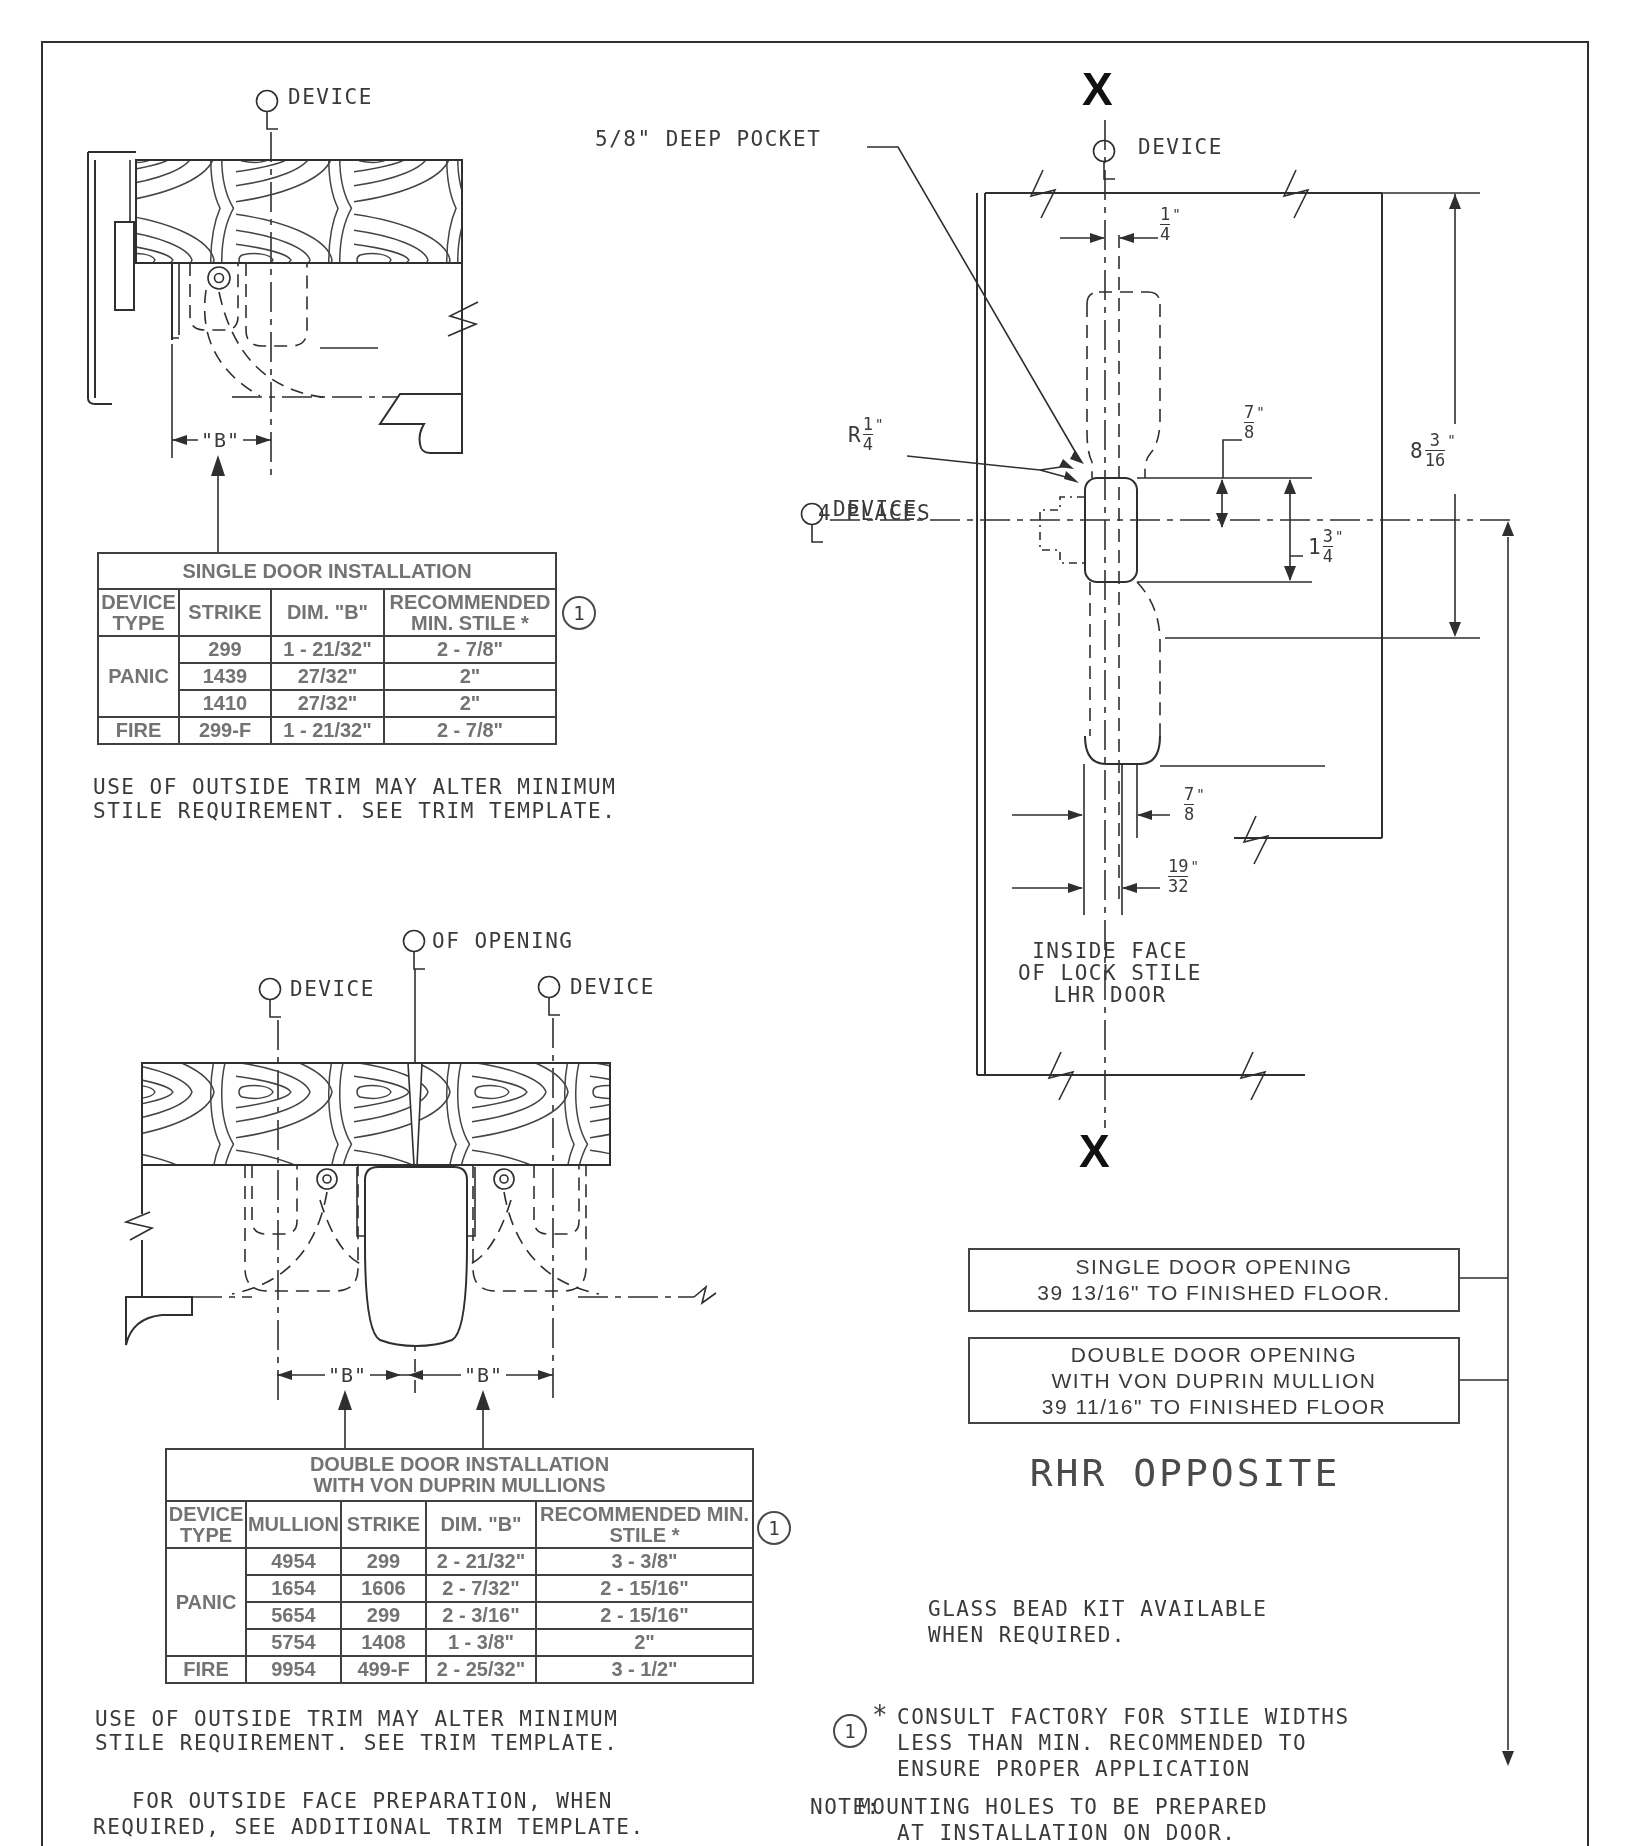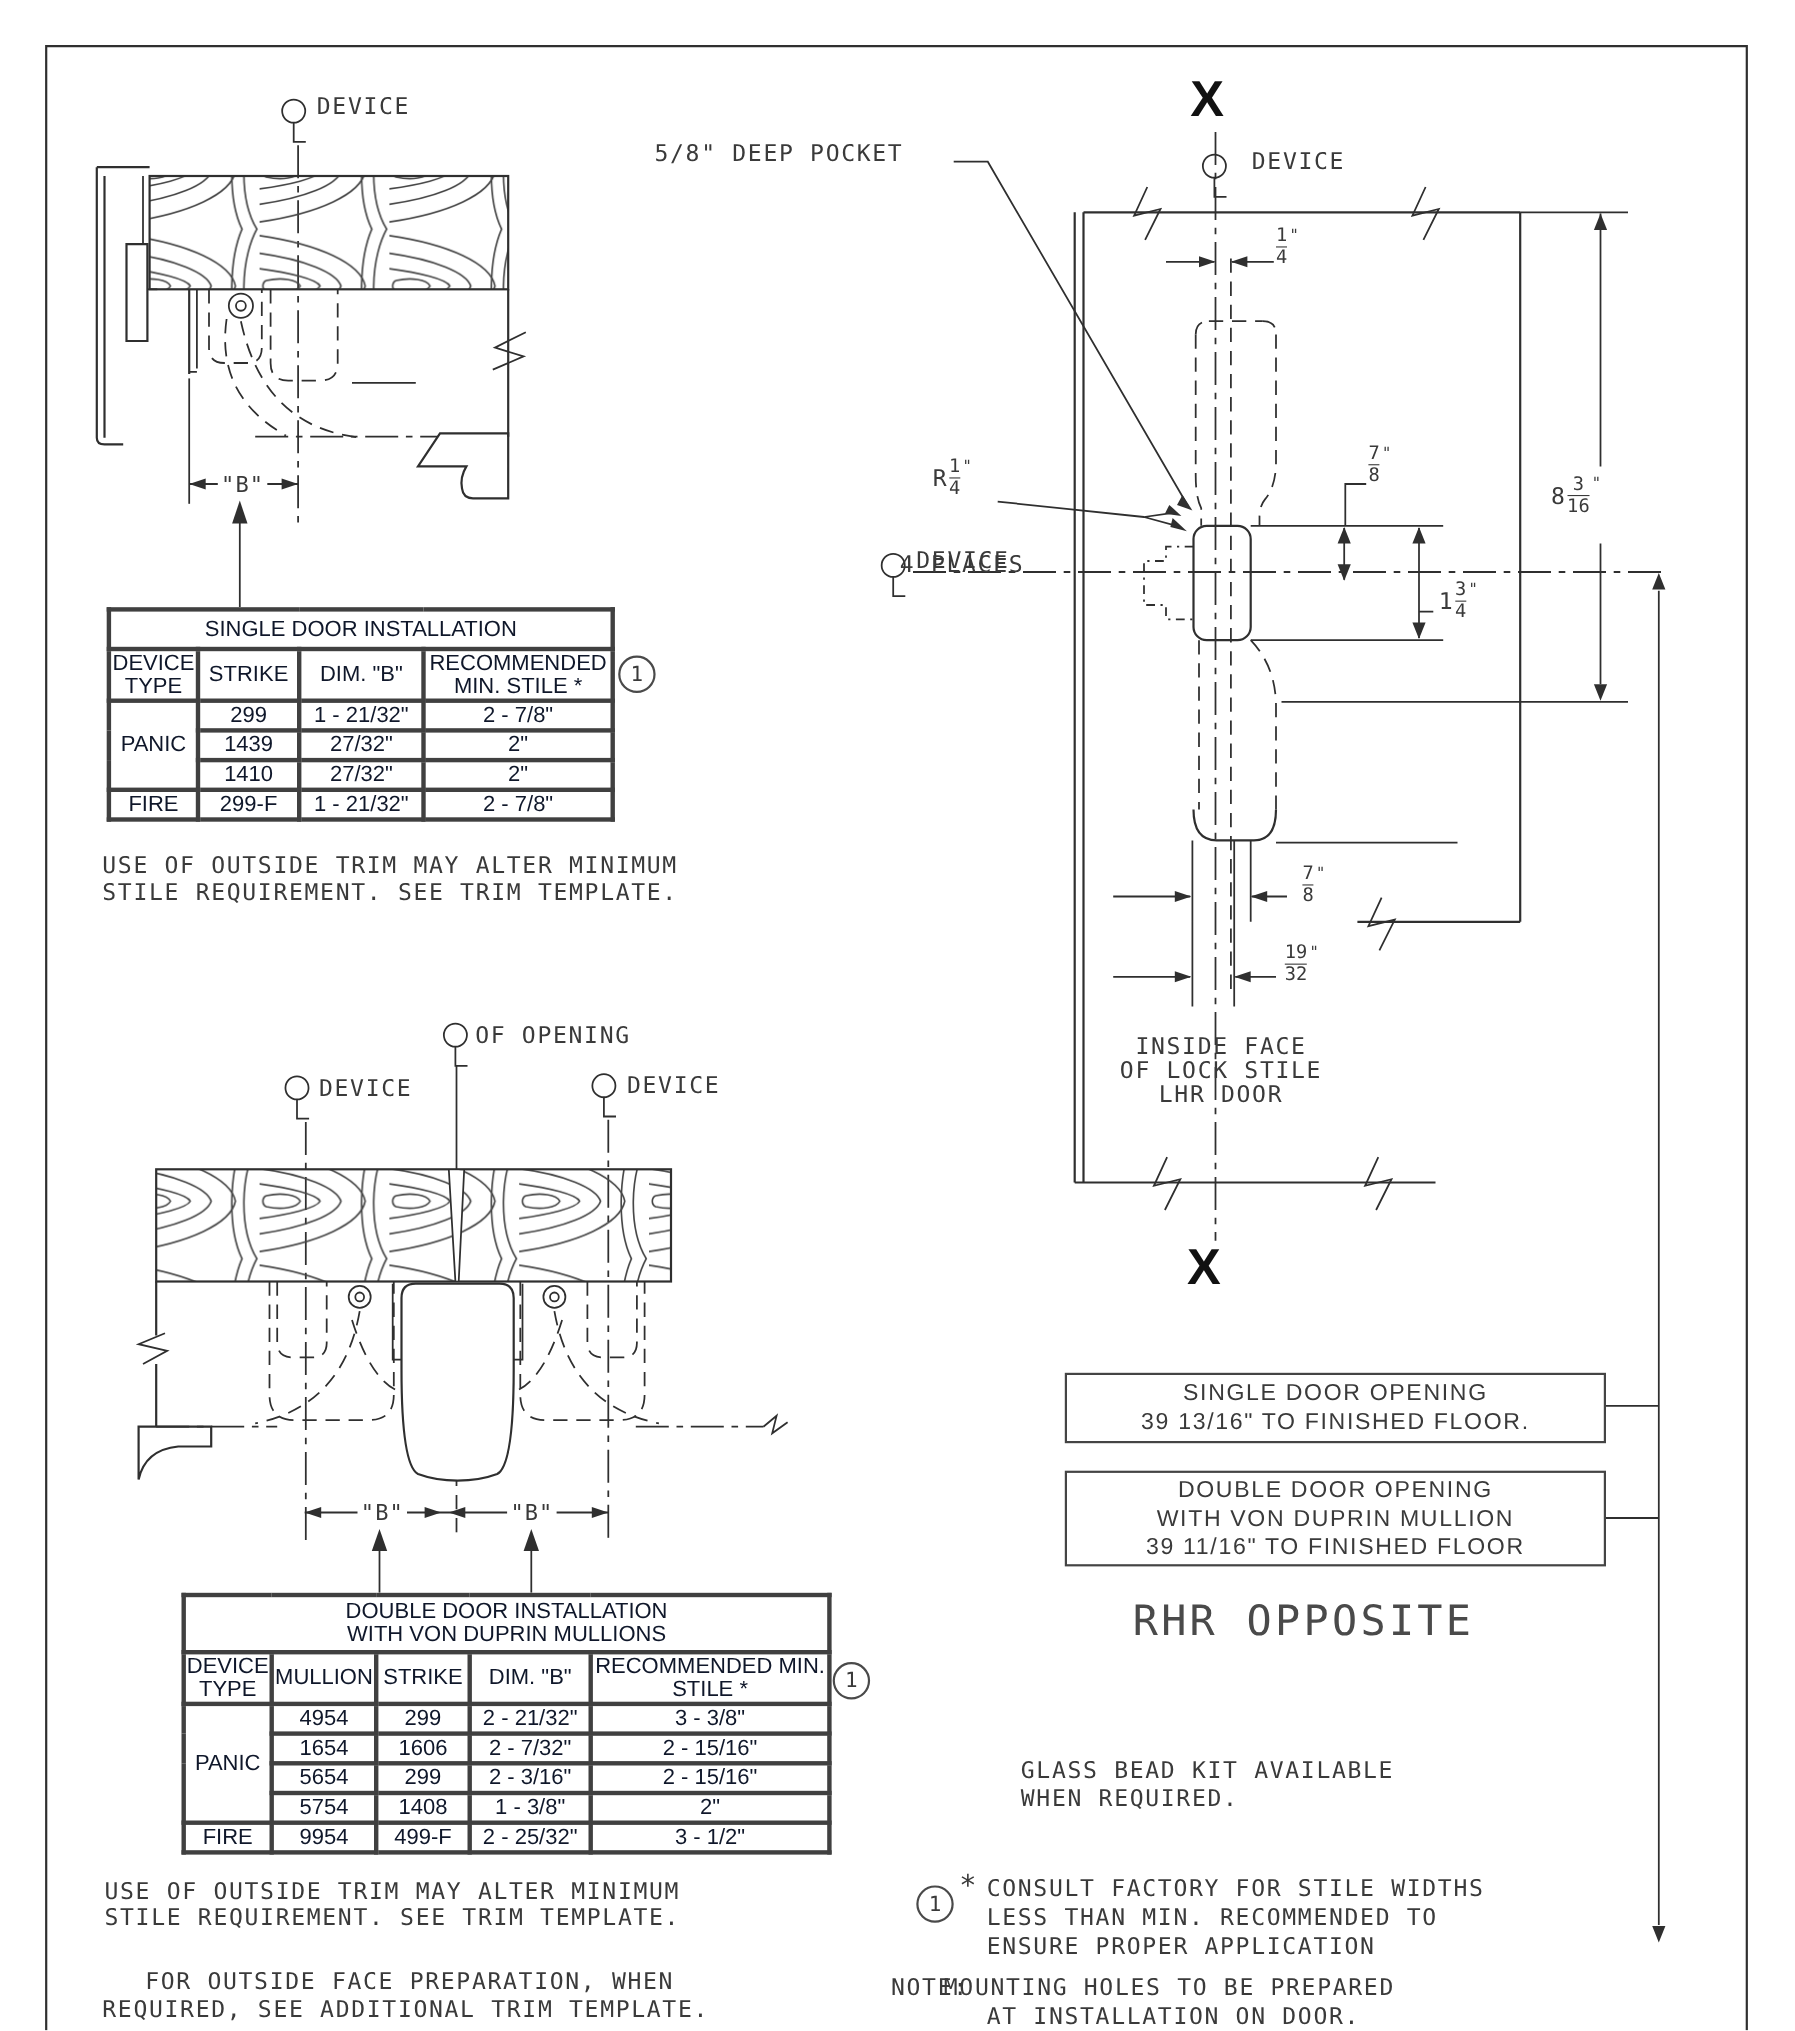--- a/index.html
+++ b/index.html
@@ -18,22 +18,22 @@
   .xmark{position:absolute;font-family:"Liberation Sans",sans-serif;font-weight:bold;font-size:46px;color:#111;}
   .blabel{position:absolute;font-family:"DejaVu Sans Mono",monospace;font-size:20px;letter-spacing:1px;
           color:#3a3a3a;background:#fff;padding:0 3px;}
   .dimtxt{position:absolute;display:flex;align-items:center;gap:2px;background:#fff;padding:0 2px;
           font-family:"DejaVu Sans Mono",monospace;color:#3a3a3a;}
   .fr{display:inline-flex;flex-direction:column;align-items:center;font-size:17px;line-height:17px;}
   .fr .bar{width:100%;border-top:1.6px solid #3a3a3a;margin:1px 0;height:0;}
   .whole{font-size:21px;}
   .inch{font-size:14px;align-self:flex-start;}
   table{border-collapse:collapse;table-layout:fixed;position:absolute;background:#fff;}
-  td,th{border:4px solid #404040;font-family:"Liberation Sans",sans-serif;font-size:20px;line-height:21px;
-        font-weight:normal;color:#0f172a;text-align:center;vertical-align:middle;padding:0;}
+  td,th{border:2px solid #404040;font-family:"Liberation Sans",sans-serif;font-size:20px;line-height:21px;
+        font-weight:bold;color:#737373;text-align:center;vertical-align:middle;padding:0;}
   .circnum{position:absolute;width:30px;height:30px;border:2px solid #4a4a4a;border-radius:50%;
            display:flex;align-items:center;justify-content:center;
            font-family:"DejaVu Sans Mono",monospace;font-size:19px;color:#3a3a3a;background:#fff;}
   .txtbox{position:absolute;border:2px solid #444;background:#fff;display:flex;flex-direction:column;
           justify-content:center;align-items:center;}
   .txtbox div{font-family:Liberation Sans, sans-serif;font-size:21px;line-height:26px;letter-spacing:1.5px;color:#3a3a3a;white-space:nowrap;}
   .handing{position:absolute;text-align:center;font-family:"DejaVu Sans Mono",monospace;font-size:38px;
            line-height:46px;letter-spacing:3px;color:#4a4a4a;white-space:nowrap;}
   .ctr{text-align:center;}
 </style>

